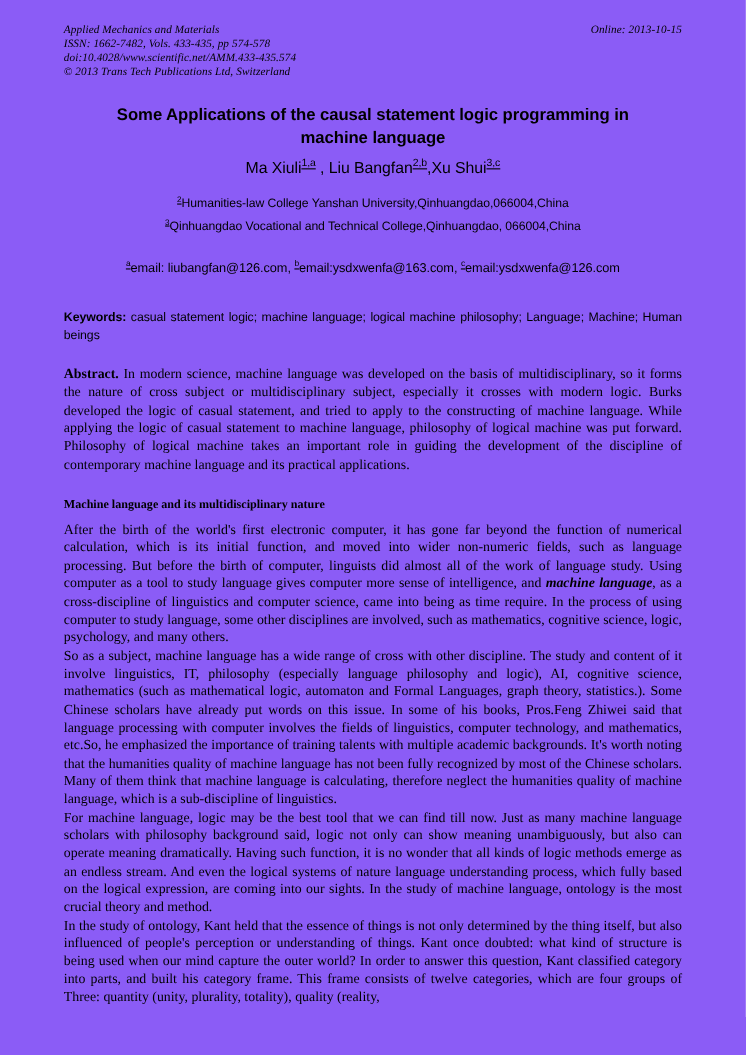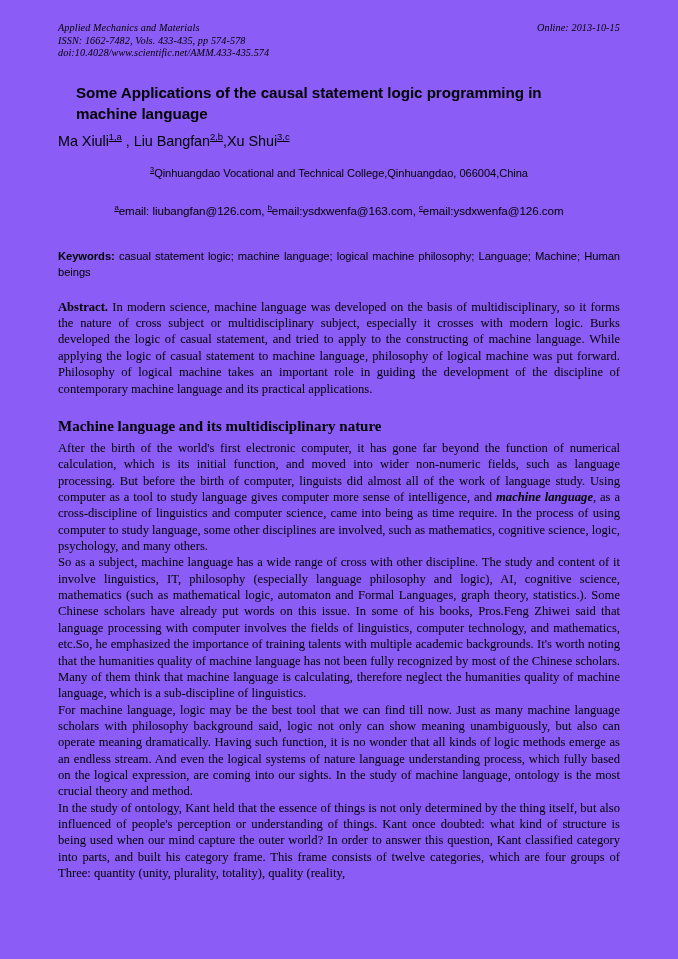--- a/index.html
+++ b/index.html
@@ -41,20 +41,21 @@
     right: 0;
     font-style: italic;
     font-size: 10.2px;
     line-height: 12.6px;
     white-space: nowrap;
   }
 
   
   .title-block {
     margin-top: 22px;
+    text-align: center;
   }
   .paper-title {
     font-family: "Liberation Sans", "DejaVu Sans", sans-serif;
     font-weight: bold;
     font-size: 15.2px;
     line-height: 21px;
     margin: 0 18px;
     letter-spacing: -0.05px;
   }
   .authors {
@@ -111,21 +112,21 @@
     text-align: justify;
     margin-top: 18px;
   }
   .abstract .lead {
     font-weight: bold;
   }
 
   
   .section-heading {
     font-weight: bold;
-    font-size: 15px;
+    font-size: 11px;
     line-height: 16px;
     margin-top: 21px;
     margin-bottom: 6px;
   }
 
   .body-par {
     font-size: 12.6px;
     line-height: 16.35px;
     text-align: justify;
     margin: 0;
@@ -137,31 +138,33 @@
 </style>
 </head>
 <body>
 
 <div class="page">
 
   <div class="journal-header">
     <div class="jh-line">Applied Mechanics and Materials</div>
     <div class="jh-line">ISSN: 1662-7482, Vols. 433-435, pp 574-578</div>
     <div class="jh-line">doi:10.4028/www.scientific.net/AMM.433-435.574</div>
+    <div class="jh-line">© 2013 Trans Tech Publications Ltd, Switzerland</div>
     <div class="online-date">Online: 2013-10-15</div>
   </div>
 
   <div class="title-block">
     <h1 class="paper-title">Some Applications of the causal statement logic programming in machine language</h1>
     <div class="authors">
       <span><span>Ma Xiuli</span><sup>1,a</sup></span><span>&nbsp;, </span><span><span>Liu Bangfan</span><sup>2,b</sup></span><span>,</span><span><span>Xu Shui</span><sup>3,c</sup></span>
     </div>
   </div>
 
   <div class="affiliations">
+    <div class="affil"><sup>2</sup><span>Humanities-law College Yanshan University,Qinhuangdao,066004,China</span></div>
     <div class="affil"><sup>3</sup><span>Qinhuangdao Vocational and Technical College,Qinhuangdao, 066004,China</span></div>
     <div class="emails"><sup>a</sup><span>email: liubangfan@126.com,</span>&nbsp;<sup>b</sup><span>email:ysdxwenfa@163.com,</span>&nbsp;<sup>c</sup><span>email:ysdxwenfa@126.com</span></div>
   </div>
 
   <div class="keywords">
     <span class="lead">Keywords:</span>
     <span>casual statement logic; machine language; logical machine philosophy; Language; Machine; Human beings</span>
   </div>
 
   <div class="abstract">

